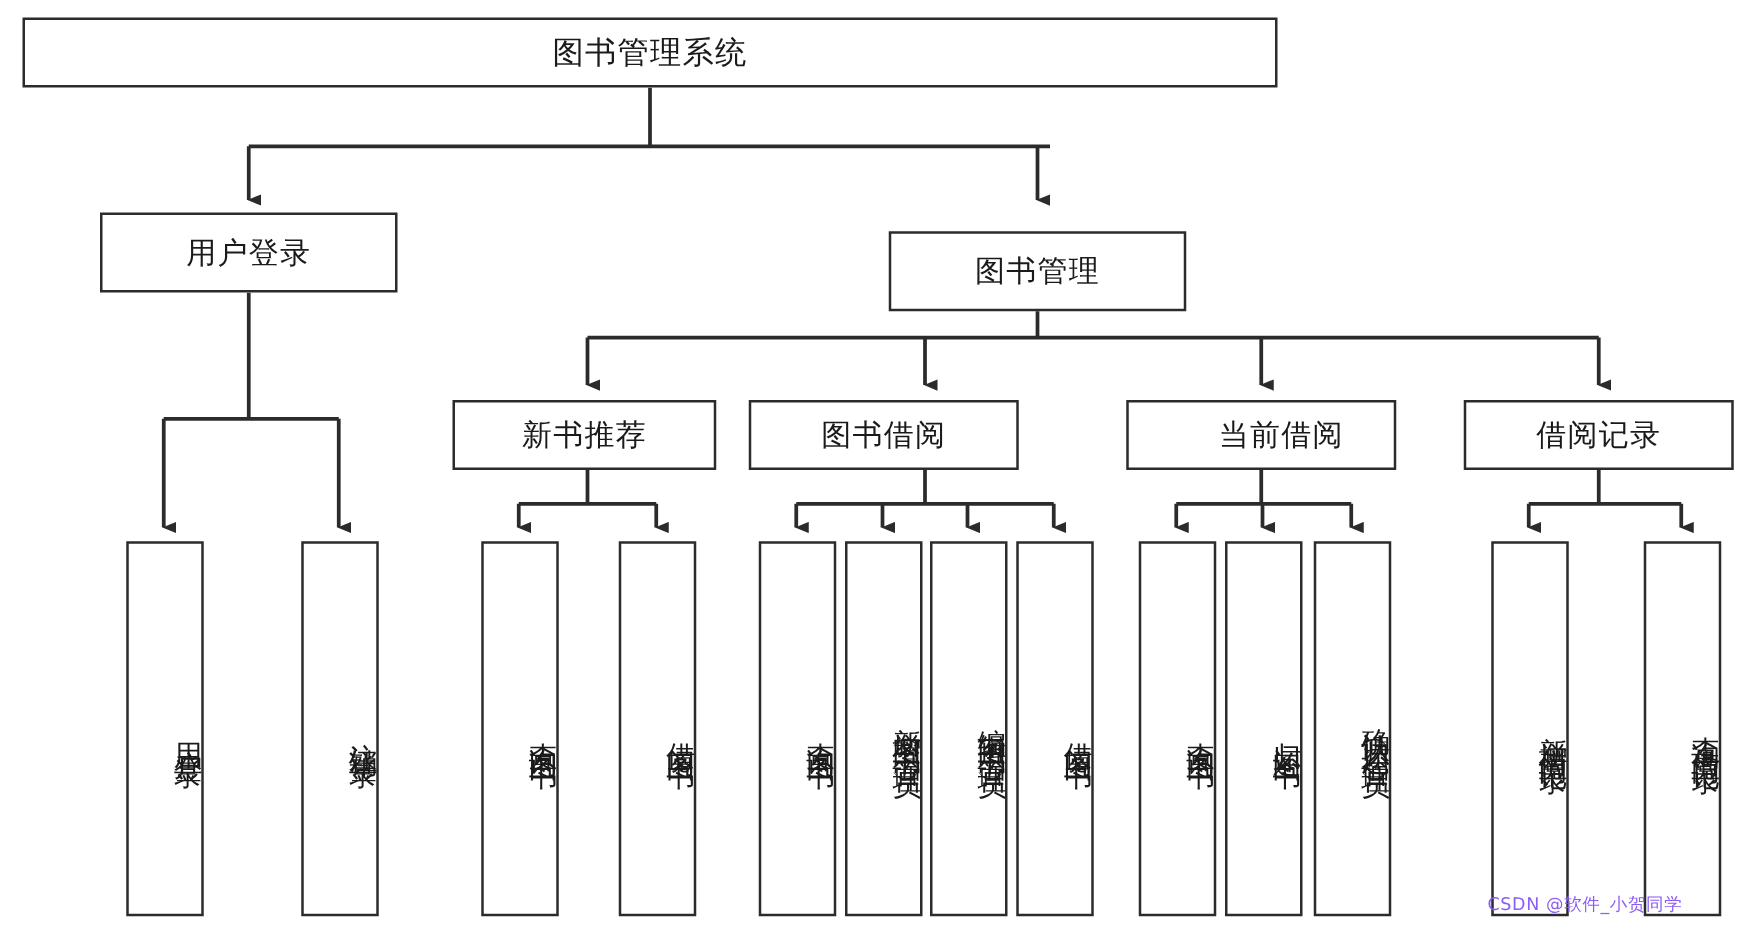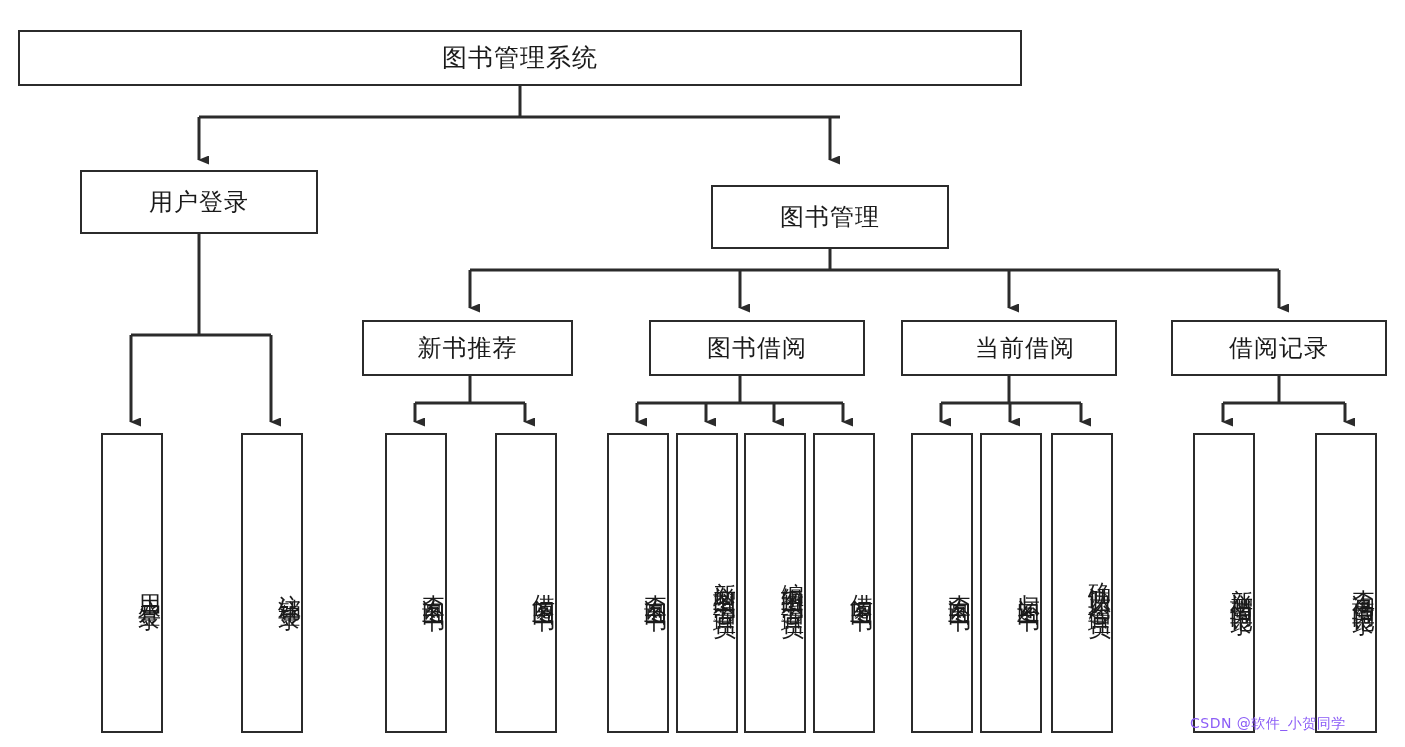--- a/index.html
+++ b/index.html
@@ -34,21 +34,20 @@
     justify-content: center;
     color: #1a1a1a;
   }
   .node.horizontal {
     font-size: 24px;
     letter-spacing: 1px;
     line-height: 1.1;
   }
   .node.root {
     font-size: 25px;
-    margin-top: 16px;
   }
   .node.vertical {
     writing-mode: vertical-rl;
     text-orientation: upright;
     font-size: 23px;
     letter-spacing: 5px;
     padding-top: 6px;
     align-items: flex-start;
     justify-content: center;
     line-height: 1.0;
@@ -129,21 +128,21 @@
   <div class="node horizontal" style="left:80px; top:170px; width:238px; height:64px;">
     <span>用户登录</span>
   </div>
   <div class="node horizontal" style="left:711px; top:185px; width:238px; height:64px;">
     <span>图书管理</span>
   </div>
 
   <div class="node horizontal" style="left:362px; top:320px; width:211px; height:56px;">
     <span>新书推荐</span>
   </div>
-  <div class="node horizontal" style="left:649px; top:320px; width:216px; height:56px;">
+  <div class="node horizontal" style="left:599px; top:320px; width:216px; height:56px;">
     <span>图书借阅</span>
   </div>
   <div class="node horizontal" style="left:901px; top:320px; width:216px; height:56px;padding-left:32px;">
     <span>当前借阅</span>
   </div>
   <div class="node horizontal" style="left:1171px; top:320px; width:216px; height:56px;">
     <span>借阅记录</span>
   </div>
 
   <div class="node vertical" style="left:101px; top:433px; width:62px; height:300px;">

